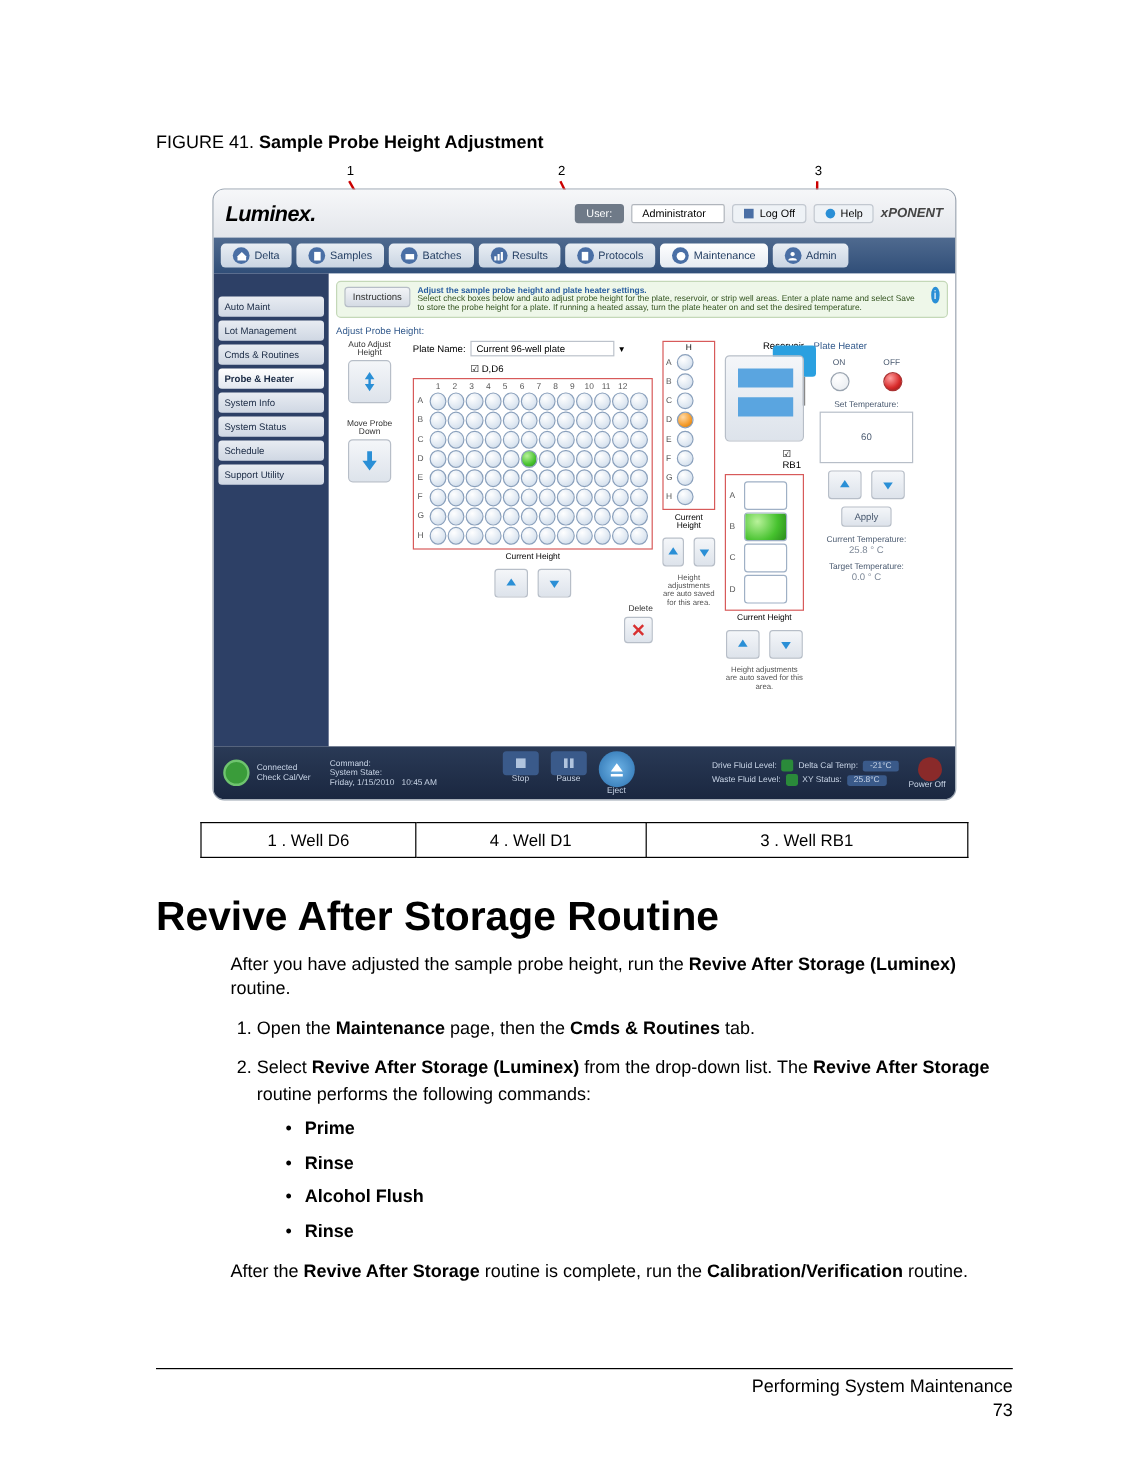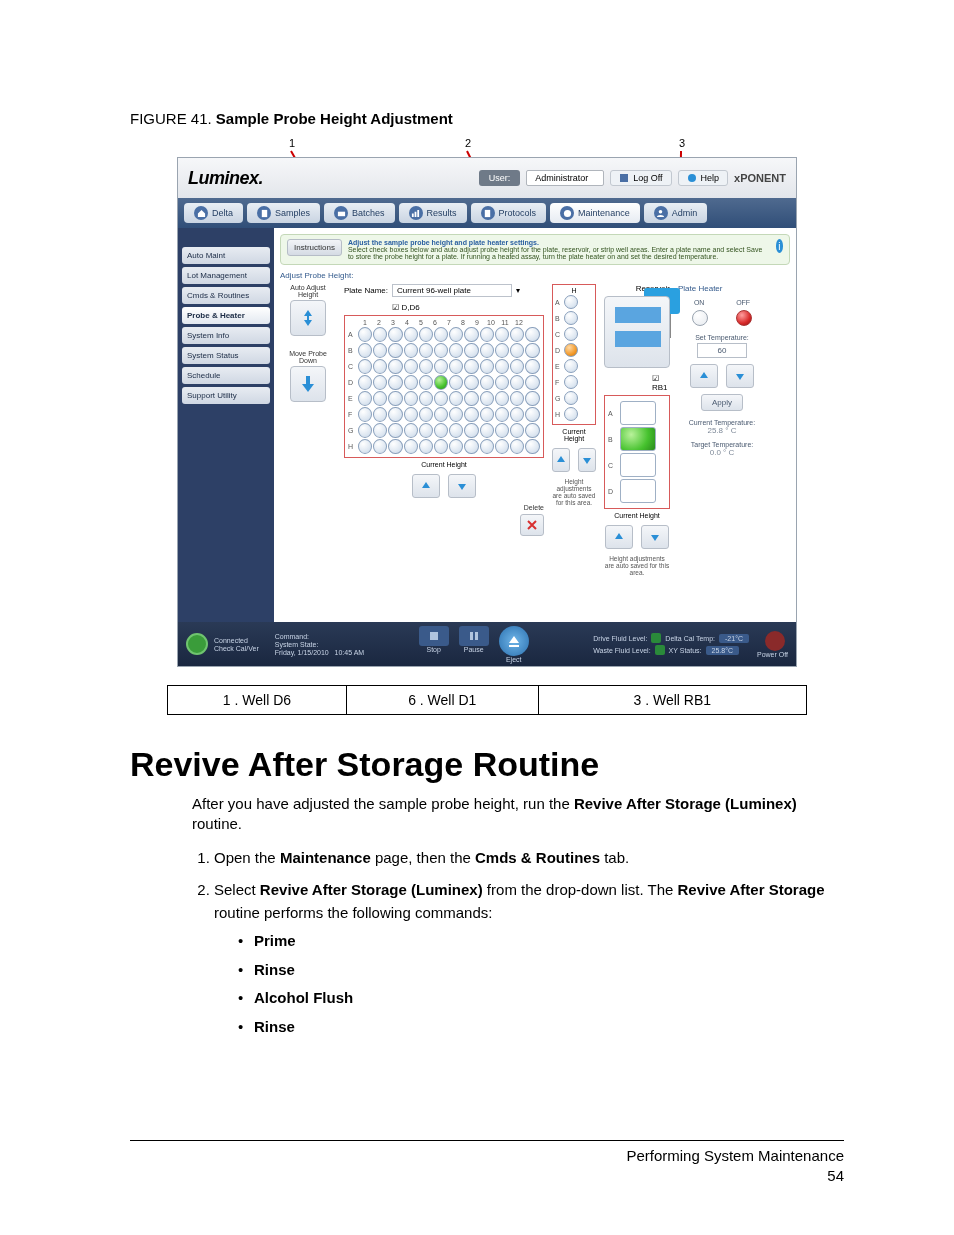--- a/index.html
+++ b/index.html
@@ -1,31 +1,31 @@
 <!DOCTYPE html>
 <html><head>
 <meta charset="utf-8">
 <style>
   html,body{margin:0;padding:0;background:#fff;font-family:Arial,Helvetica,sans-serif;color:#000;}
   .page{width:954px;height:1235px;position:relative;box-sizing:border-box;padding:110px 110px 60px 130px;}
   .figcap{font-size:15px;margin-bottom:10px;}
   .figcap .bold{font-weight:bold;}
   
   .shot{width:620px;height:530px;margin:0 auto 18px auto;position:relative;}
-  .shot-inner{position:absolute;left:0;top:20px;right:0;bottom:0;border-radius:0;
+  .shot-inner{position:absolute;left:0;top:20px;right:0;bottom:0;border-radius:10px;
     background:linear-gradient(#e9edf2,#dfe5ee);border:1px solid #9aa4b0;overflow:hidden;}
   .annot-row{position:absolute;top:0;left:0;right:0;height:20px;font-size:11px;}
   .annot{position:absolute;}
   .topbar{height:40px;display:flex;align-items:center;padding:0 10px;background:linear-gradient(#f6f7f9,#e3e6eb);}
   .logo{font-style:italic;font-weight:bold;font-size:18px;letter-spacing:-0.5px;}
   .usrbox{margin-left:auto;display:flex;align-items:center;gap:6px;font-size:9px;}
   .usrbox .lbl{background:#6f7a88;color:#fff;padding:3px 10px;border-radius:3px;}
   .usrbox .val{background:#fff;border:1px solid #b0b5bc;padding:2px 8px;border-radius:2px;min-width:60px;}
   .pill{display:flex;align-items:center;gap:4px;background:#eef2f6;border:1px solid #c2c8d0;border-radius:3px;padding:2px 8px;font-size:9px;}
-  .xpon{font-weight:bold;font-size:11px;color:#444;}
+  .xpon{font-style:italic;font-weight:bold;font-size:11px;color:#444;}
   .navbar{height:30px;background:linear-gradient(#4f6a8f,#304e78);display:flex;align-items:center;padding-left:6px;gap:4px;}
   .navtab{display:flex;align-items:center;gap:4px;background:linear-gradient(#e9eef4,#c9d4e2);border-radius:4px;padding:3px 10px;font-size:9px;color:#1f3a5f;}
   .navtab.sel{background:linear-gradient(#fff,#e6ebf2);}
   .navtab .ico{width:14px;height:14px;border-radius:50%;background:#4a6fa5;display:flex;align-items:center;justify-content:center;}
   .navtab .ico svg{width:9px;height:9px;fill:#fff;}
   .workspace{position:absolute;top:70px;bottom:44px;left:0;right:0;display:flex;}
   .sidebar{width:96px;background:#2d4066;padding-top:16px;}
   .side-item{background:linear-gradient(#e8ecf2,#cfd7e3);margin:3px 4px;border-radius:3px;font-size:8px;padding:4px 5px;color:#1a2a44;}
   .side-item.sel{background:linear-gradient(#fff,#e2e8f0);font-weight:bold;}
   .mainpane{flex:1;background:#fff;position:relative;padding:6px;}
@@ -66,21 +66,21 @@
   .resgrid{border:1px solid #d75a5a;padding:3px;}
   .res-row{display:flex;align-items:center;margin:2px 0;}
   .res-row .rlbl{width:10px;font-size:7px;}
   .res-box{width:34px;height:22px;border:1px solid #9fb0c5;border-radius:3px;margin-left:2px;}
   .heatcol{width:88px;font-size:7px;color:#4a5a70;text-align:center;}
   .heatcol .ttl{font-size:8px;color:#335a8c;text-align:left;margin-bottom:6px;}
   .onoff{display:flex;justify-content:space-around;font-size:7px;margin-bottom:4px;}
   .radios{display:flex;justify-content:space-around;margin-bottom:8px;}
   .rad{width:14px;height:14px;border-radius:50%;border:1px solid #9aa4b0;background:radial-gradient(circle at 35% 30%,#fff,#e6eaef);}
   .rad.on{background:radial-gradient(circle at 35% 30%,#ff9f9f,#d82a2a 60%,#8a1313);border-color:#a33;}
-  .tempbox{width:44px;border:1px solid #b7bec8;background:#fff;padding:2px;margin:2px auto 6px;font-size:8px;}
+  .tempbox{width:44px;border:1px solid #b7bec8;background:#fff;padding:16px;margin:2px auto 6px;font-size:8px;}
   .applybtn{display:inline-block;border:1px solid #b7bec8;border-radius:3px;background:linear-gradient(#f4f6f9,#dde3eb);padding:3px 10px;font-size:8px;margin-bottom:8px;}
   .tval{color:#7f8a99;font-size:8px;}
   .probe-img{position:absolute;left:370px;top:60px;width:50px;height:50px;}
   .probe-img .body{width:36px;height:26px;background:#2aa0e0;border-radius:3px;}
   .probe-img .shaft{width:4px;height:24px;background:#888;margin:0 auto;}
   
   .footbar{position:absolute;bottom:0;left:0;right:0;height:44px;background:linear-gradient(#2a3a56,#1a2740);display:flex;align-items:center;padding:0 8px;color:#c8d4e6;font-size:7px;}
   .fb-left{display:flex;align-items:center;gap:6px;}
   .fb-ico{width:18px;height:18px;border-radius:50%;background:#3a9c3a;border:2px solid #6fc46f;}
   .fb-block{display:flex;flex-direction:column;gap:1px;}
@@ -609,40 +609,43 @@
         </div>
         <div style="text-align:center;margin-left:8px"><div class="pwr"></div><span>Power Off</span></div>
       </div>
     </div>
   </div>
 
   <table class="legend">
     <tbody>
         <tr>
       <td style="width:28%">1 . Well D6</td>
-      <td style="width:30%">6 . Well D1</td>
+      <td style="width:30%">4 . Well D1</td>
       <td>3 . Well RB1</td>
     </tr>
   </tbody>
     </table>
 
   <h2>Revive After Storage Routine</h2>
   <p class="para">
     <span>After you have adjusted the sample probe height, run the </span><b>Revive After Storage (Luminex)</b><span> routine.</span>
   </p>
   <ol class="steps">
     <li><span>Open the </span><b>Maintenance</b><span> page, then the </span><b>Cmds &amp; Routines</b><span> tab.</span></li>
     <li><span>Select </span><b>Revive After Storage (Luminex)</b><span> from the drop-down list. The </span><b>Revive After Storage</b><span> routine performs the following commands:</span>
       <ul class="cmds">
         <li><b>Prime</b></li>
         <li><b>Rinse</b></li>
         <li><b>Alcohol Flush</b></li>
         <li><b>Rinse</b></li>
       </ul>
     </li>
   </ol>
+  <p class="para">
+    <span>After the </span><b>Revive After Storage</b><span> routine is complete, run the </span><b>Calibration/Verification</b><span> routine.</span>
+  </p>
 
   <div class="rule"></div>
   <div class="footer">
     <div>Performing System Maintenance</div>
-      <div>54</div>
+      <div>73</div>
   </div>
 </div>
 
 </body></html>

